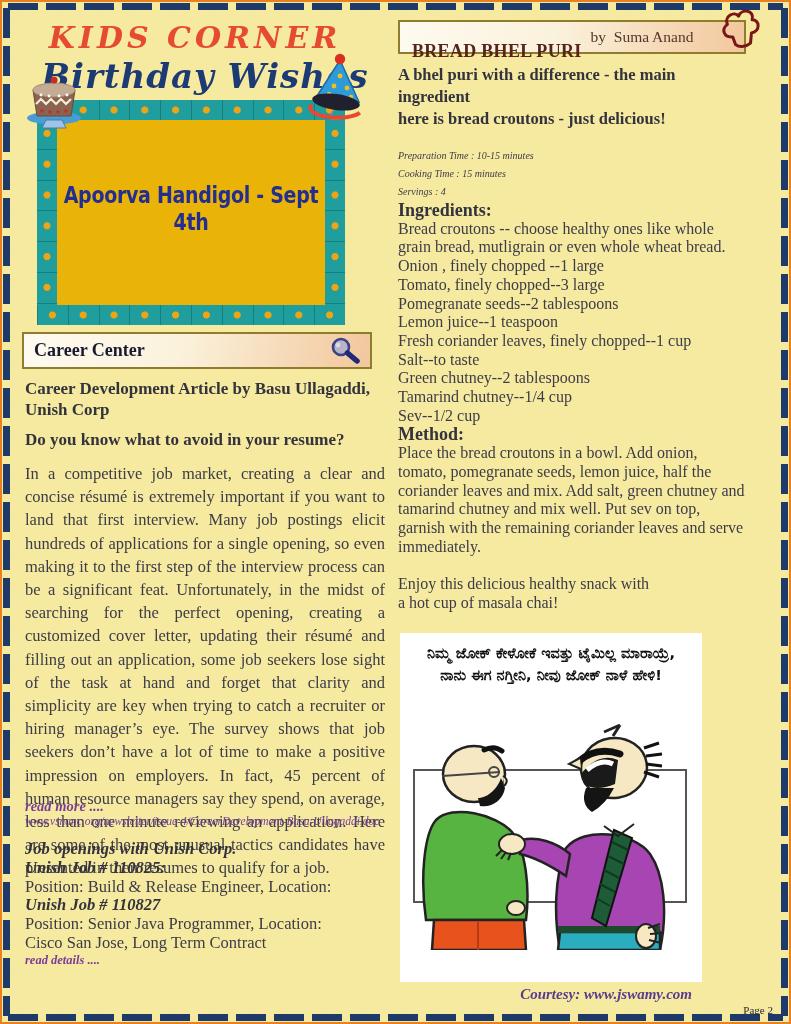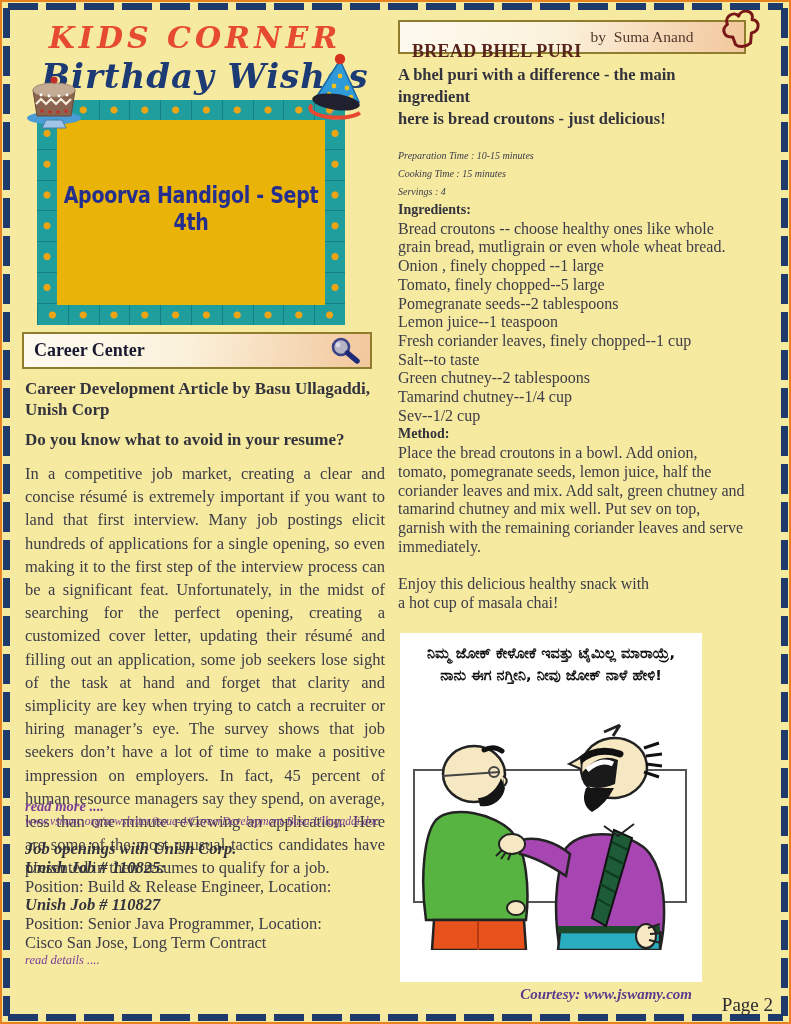--- a/index.html
+++ b/index.html
@@ -86,42 +86,42 @@
     font-weight:bold;font-size:17px;color:#33333d;}
   .article-body{position:absolute;top:448px;left:0;width:360px;
     font-size:16.5px;line-height:23.2px;text-align:justify;color:#3c3c48;}
   .readmore{position:absolute;top:784px;left:0;
     font-style:italic;font-weight:bold;font-size:14.5px;color:#7a3e99;}
   .url{position:absolute;top:801px;left:0;width:360px;
     font-style:italic;font-size:11.5px;color:#7a3e99;}
   .jobs{position:absolute;top:826px;left:0;width:360px;font-size:16.5px;line-height:18.8px;}
   .job-head{font-weight:bold;font-style:italic;color:#33333d;}
   .job-line{color:#3c3c48;}
-  .readdetails{font-style:italic;font-weight:normal;font-size:12.5px;color:#7a3e99;line-height:15px;}
+  .readdetails{font-style:italic;font-weight:bold;font-size:12.5px;color:#7a3e99;line-height:15px;}
   .url2{font-style:italic;font-size:13.5px;color:#7a3e99;line-height:16px;padding-left:3px;}
 
   
   .recipe-text{position:absolute;top:50px;left:0;width:350px;}
   .intro{font-weight:bold;font-size:16.5px;line-height:22px;color:#33333d;
     white-space:pre-line;margin-bottom:17px;}
   .meta div{font-style:italic;font-size:10px;line-height:18px;color:#3c3c48;}
-  .ing-head,.method-head{font-weight:bold;font-size:14px;line-height:18.7px;color:#33333d;}
+  .ing-head,.method-head{font-weight:bold;font-size:18px;line-height:18.7px;color:#33333d;}
   .ing-list div,.method,.closing{font-size:16px;line-height:18.7px;color:#3c3c48;}
   .method{margin-bottom:19px;}
   .closing{white-space:pre-line;}
 
   
   .cartoon{position:absolute;top:619px;left:2px;width:302px;height:349px;
     background:#ffffff;box-sizing:border-box;padding-top:9px;}
   .caption{font-family:"DejaVu Sans",sans-serif;font-weight:bold;font-size:14.5px;
     line-height:22px;text-align:center;color:#101010;}
   .cartoon svg{display:block;margin:6px auto 0;}
   .courtesy{position:absolute;top:972px;left:2px;width:292px;text-align:right;
     font-style:italic;font-weight:bold;font-size:15px;color:#5a3a8e;}
-  .page-num{position:absolute;right:18px;bottom:8px;font-size:19px;color:#2a2a30;z-index:6;}
+  .page-num{position:absolute;right:18px;bottom:8px;font-size:11px;color:#2a2a30;z-index:6;}
 </style>
 </head>
 <body>
 
 <div class="page">
   <div class="page-edge"></div>
   <div class="dash dash-t"></div>
   <div class="dash dash-b"></div>
   <div class="dash dash-l"></div>
   <div class="dash dash-r"></div>
@@ -210,21 +210,21 @@
 here is bread croutons - just delicious!</div>
       <div class="meta">
         <div>Preparation Time : 10-15 minutes</div>
         <div>Cooking Time : 15 minutes</div>
         <div>Servings : 4</div>
       </div>
       <div class="ing-head">Ingredients:</div>
       <div class="ing-list">
         <div>Bread croutons -- choose healthy ones like whole grain bread, mutligrain or even whole wheat bread.</div>
         <div>Onion , finely chopped --1 large</div>
-        <div>Tomato, finely chopped--5 large</div>
+        <div>Tomato, finely chopped--3 large</div>
         <div>Pomegranate seeds--2 tablespoons</div>
         <div>Lemon juice--1 teaspoon</div>
         <div>Fresh coriander leaves, finely chopped--1 cup</div>
         <div>Salt--to taste</div>
         <div>Green chutney--2 tablespoons</div>
         <div>Tamarind chutney--1/4 cup</div>
         <div>Sev--1/2 cup</div>
       </div>
       <div class="method-head">Method:</div>
       <div class="method">Place the bread croutons in a bowl. Add onion, tomato, pomegranate seeds, lemon juice, half the coriander leaves and mix. Add salt, green chutney and tamarind chutney and mix well. Put sev on top, garnish with the remaining coriander leaves and serve immediately.</div>

